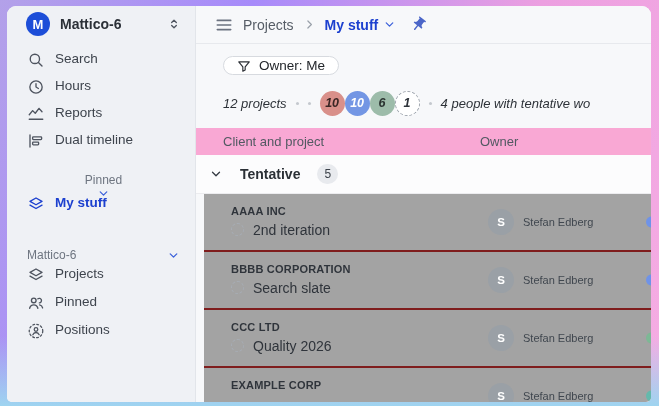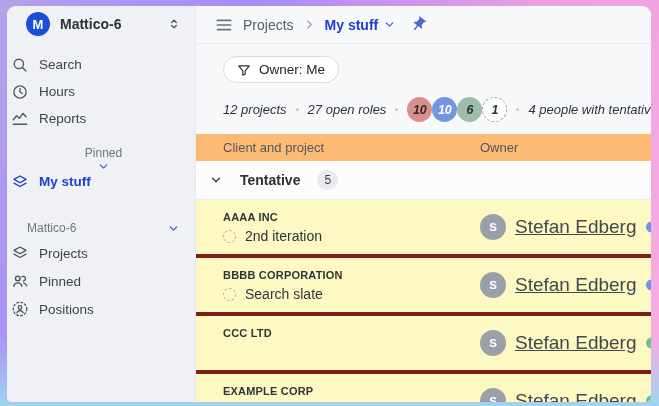--- a/index.html
+++ b/index.html
@@ -31,22 +31,22 @@
   }
   .ws-row { display: flex; align-items: center; height: 26px; padding: 0 14px 0 19px; }
   .ws-logo {
     width: 24px; height: 24px; border-radius: 50%;
     color: #fff; font-size: 13px; font-weight: 700;
     display: flex; align-items: center; justify-content: center;
   }
   .ws-name { margin-left: 10px; font-size: 14px; font-weight: 700; color: #2b3037; flex: 1; }
   .nav { margin-top: 14px; }
   .nav-item {
-    display: flex; align-items: center; height: 27px;
-    padding-left: 4px; font-size: 13.5px; color: #3e444d; cursor: pointer;
+    display: flex; align-items: flex-start; height: 27px;
+    padding-left: 20px; font-size: 13.5px; color: #3e444d; cursor: pointer;
   }
   .nav-item .nicon { width: 18px; height: 18px; margin-right: 10px; color: #4e545f; flex: none; display: flex; }
   .nav-item.active, .nav-item.active .nicon { color: #1c40cf; font-weight: 700; }
   .sec-head {
     display: flex; align-items: center; justify-content: space-between;
     height: 22px; padding: 0 15px 0 20px;
     font-size: 12px; color: #6e7580;
   }
   .sec-head .chev { color: #3e63da; display: flex; }
   .mt-p { margin-top: 14px; flex-direction: column; }
@@ -63,74 +63,74 @@
   .crumb-root { font-size: 14px; color: #565d66; cursor: pointer; }
   .crumb-sep { color: #9aa1aa; display: flex; }
   .crumb-cur { font-size: 14px; color: #1c40cf; font-weight: 700; display: flex; align-items: center; gap: 5px; cursor: pointer; }
   .crumb-cur .chev { color: #3e63da; display: flex; }
   .pin { color: #4c66c8; margin-left: 5px; display: flex; cursor: pointer; }
   .pin svg { transform: rotate(38deg); }
 
   .filter-row { padding: 12px 0 0 27px; }
   .owner-btn {
     display: inline-flex; align-items: center; gap: 8px;
-    height: 27px; padding: 0 13px;
+    height: 19px; padding: 0 13px;
     background: #fff; border: 1px solid #d7dadf; border-radius: 16px;
     font-size: 13.5px; color: #23262b; font-family: inherit; cursor: pointer;
   }
   .owner-btn .ficon { color: #2c3036; display: flex; }
 
   .stats-row {
     display: flex; align-items: center; gap: 9px;
     padding: 14px 0 12px 27px;
     font-size: 13px; color: #2d3238; white-space: nowrap; overflow: hidden; font-style: italic;
   }
   .dotsep { width: 3px; height: 3px; border-radius: 50%; background: #c4c8ce; flex: none; }
   .badges { display: flex; align-items: center; }
   .badge {
     width: 25px; height: 25px; border-radius: 50%; flex: none;
     display: flex; align-items: center; justify-content: center;
     font-size: 12.5px; font-weight: 700; cursor: pointer;
   }
   .badge.dashed { border: 1.5px dashed #9aa1aa; }
 
   .thead {
-    height: 27px; min-height: 27px; background: #fdba74;
+    height: 27px; min-height: 27px; background: #f9a8d4;
     display: flex; align-items: center;
     font-size: 13px; color: #525962; font-weight: 500;
   }
   .th-client { width: 284px; padding-left: 27px; }
   .group-row {
     height: 39px; min-height: 39px; background: #fcfcfd;
     display: flex; align-items: center; gap: 17px; padding-left: 13px;
     border-bottom: 1px solid #ececef; cursor: pointer;
   }
   .group-row .gchev { color: #343a42; display: flex; }
   .group-label { font-size: 14px; font-weight: 700; color: #2b3036; }
   .group-count {
     background: #e8eaee; color: #3c424a; font-size: 12px;
     min-width: 21px; height: 20px; padding: 0 6px; border-radius: 10px;
     display: flex; align-items: center; justify-content: center;
   }
   .rows { flex: 1; overflow: hidden; }
   .prow {
     height: 58px; display: flex; position: relative;
-    background: #fef9c3; border-bottom: 4px solid #7f1d1d; cursor: pointer;
+    background: #a3a3a3; border-bottom: 2px solid #7f1d1d; cursor: pointer; margin-left: 8px;
   }
   .cell-client { width: 284px; padding: 11px 0 0 27px; display: flex; flex-direction: column; gap: 5px; }
   .client-name { font-size: 11px; font-weight: 600; letter-spacing: .2px; color: #2f343b; }
   .proj-line { display: flex; align-items: center; gap: 9px; font-size: 14px; color: #2f343b; }
   .tent-circle { width: 13px; height: 13px; border: 1.5px dashed #a7adb5; border-radius: 50%; flex: none; }
   .cell-owner { display: flex; align-items: center; gap: 9px; }
   .avatar {
     width: 26px; height: 26px; border-radius: 50%; background: #9aa0a6;
     color: #fff; font-size: 11.5px; font-weight: 700;
     display: flex; align-items: center; justify-content: center; flex: none;
   }
-  .owner-name { font-size: 19px; color: #40474f; text-decoration: underline; }
+  .owner-name { font-size: 11px; color: #40474f; }
   .edge-dot {
     position: absolute; right: -6px; top: 50%; transform: translateY(-50%);
     width: 11px; height: 11px; border-radius: 50%;
   }
 </style>
 </head>
 <body>
 
 <div class="app">
 
@@ -167,20 +167,30 @@
       </div>
       <div class="nav-item">
         <span class="nicon">
           <svg width="18" height="18" viewBox="0 0 24 24" fill="none" stroke="currentColor" stroke-width="1.8" stroke-linecap="round" stroke-linejoin="round">
               <path d="M3 13l4.5-5.5 3.5 3.5 5-6.5 4 4.5"></path>
               <path d="M3 19h18"></path>
             </svg>
         </span>
         <span>Reports</span>
       </div>
+      <div class="nav-item">
+        <span class="nicon">
+          <svg width="18" height="18" viewBox="0 0 24 24" fill="none" stroke="currentColor" stroke-width="1.8" stroke-linecap="round" stroke-linejoin="round">
+              <path d="M4 4v16"></path>
+              <rect x="7.5" y="6.5" width="12" height="3.6" rx="1"></rect>
+              <rect x="7.5" y="13.5" width="8" height="3.6" rx="1"></rect>
+            </svg>
+        </span>
+        <span>Dual timeline</span>
+      </div>
     </nav>
 
     <div class="sec-head mt-p">
       <span>Pinned</span>
       <span class="chev">
         <svg width="13" height="13" viewBox="0 0 24 24" fill="none" stroke="currentColor" stroke-width="2.4" stroke-linecap="round" stroke-linejoin="round">
             <path d="M6 9l6 6 6-6"></path>
           </svg>
       </span>
     </div>
@@ -272,21 +282,20 @@
               <path d="M3 5h18l-7 8.5V19l-4 2v-7.5L3 5z"></path>
             </svg>
         </span>
         <span>Owner: Me</span>
       </button>
     </div>
 
     <div class="stats-row">
       <span>12 projects</span>
       <span class="dotsep"></span>
-      <span>27 open roles</span>
       <span class="dotsep"></span>
       <span class="badges">
         <span class="badge" style="background-color: rgb(217, 144, 138); color: rgb(58, 38, 36);">10</span>
         <span class="badge" style="background-color: rgb(115, 150, 228); color: rgb(255, 255, 255);">10</span>
         <span class="badge" style="background-color: rgb(157, 188, 170); color: rgb(42, 51, 48);">6</span>
         <span class="badge dashed" style="background-color: rgb(255, 255, 255); color: rgb(47, 52, 59);">1</span>
       </span>
       <span class="dotsep"></span>
       <span>4 people with tentative wo</span>
     </div>
@@ -334,20 +343,24 @@
         <div class="cell-owner">
           <span class="avatar">S</span>
           <span class="owner-name">Stefan Edberg</span>
         </div>
         <span class="edge-dot" style="background-color: rgb(111, 147, 232);"></span>
       </div>
 
       <div class="prow">
         <div class="cell-client">
           <span class="client-name">CCC LTD</span>
+          <span class="proj-line">
+            <span class="tent-circle"></span>
+            <span>Quality 2026</span>
+          </span>
         </div>
         <div class="cell-owner">
           <span class="avatar">S</span>
           <span class="owner-name">Stefan Edberg</span>
         </div>
         <span class="edge-dot" style="background-color: rgb(125, 184, 149);"></span>
       </div>
 
       <div class="prow">
         <div class="cell-client">

